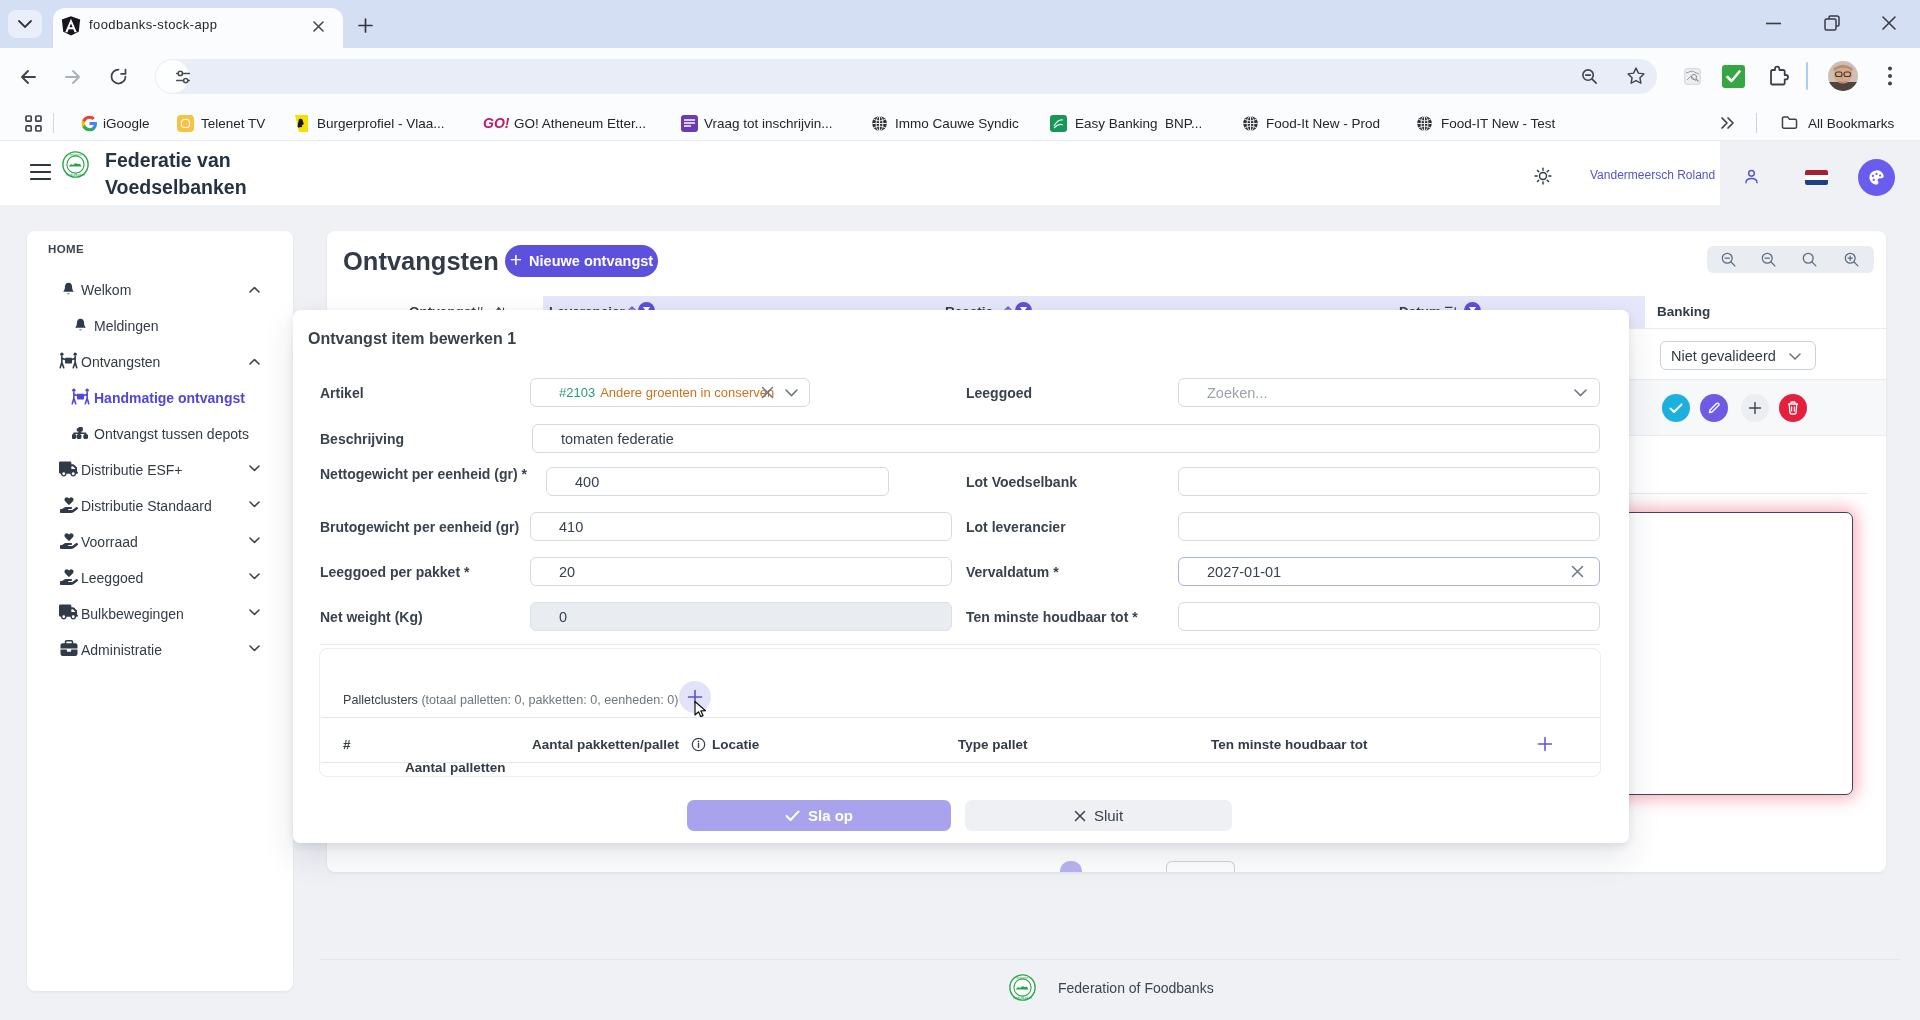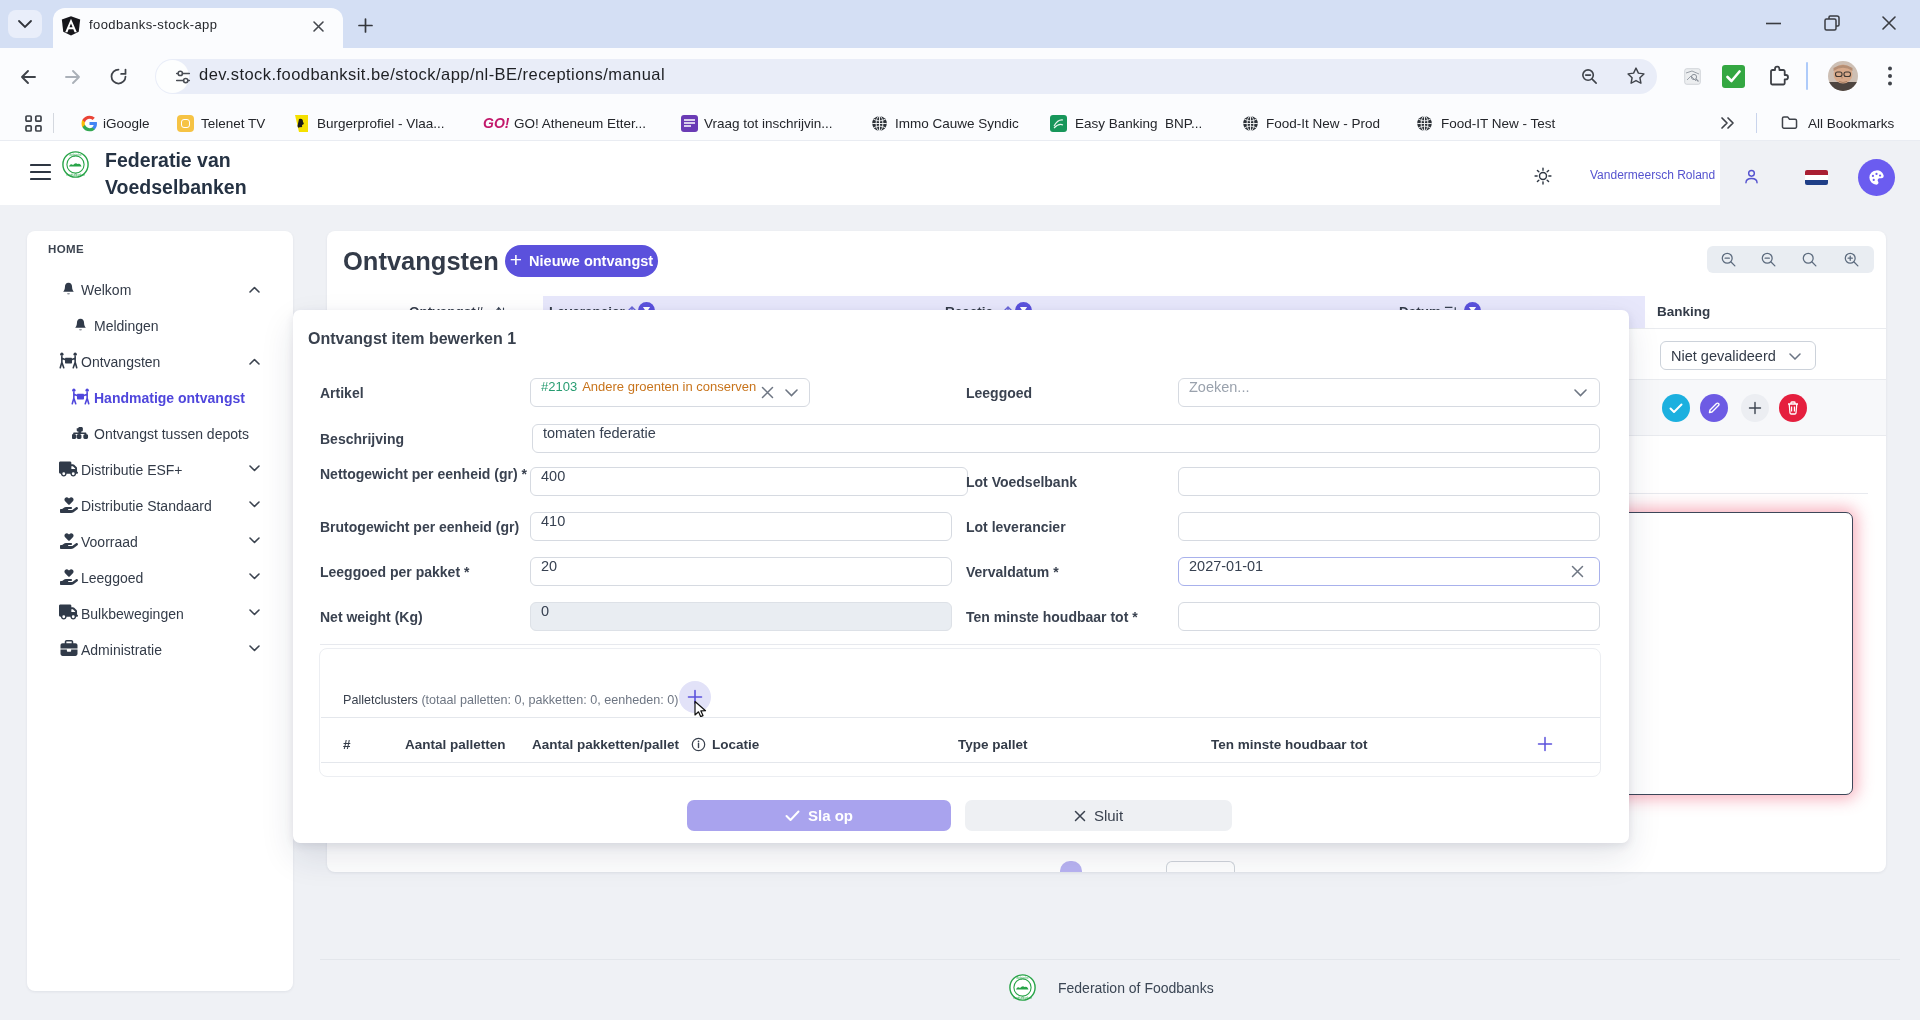--- a/index.html
+++ b/index.html
@@ -1,19 +1,19 @@
 <!DOCTYPE html>
 <html><head><meta charset="utf-8">
 <style>
 *{margin:0;padding:0;box-sizing:border-box}
 html,body{width:1920px;height:1020px;overflow:hidden;font-family:"Liberation Sans",sans-serif;background:#eff1f5}
 .abs{position:absolute}
 svg{display:block}
 .lbl{font-weight:bold;font-size:14px;color:#3a4250}
-.inp{position:absolute;background:#fff;border:1px solid #d6dae1;border-radius:6px;height:29px;font-size:14.5px;color:#374151;display:flex;align-items:flex-start;padding:0 10px}
+.inp{position:absolute;background:#fff;border:1px solid #d6dae1;border-radius:6px;height:29px;font-size:14.5px;color:#374151;display:flex;align-items:center;padding:0 28px}
 .hl{position:absolute;background:#e8eaef;height:1px}
 .bk{font-size:13.5px;color:#24262b}
 .sit{font-size:14px;color:#333b48}
 .th{font-size:13.5px;font-weight:bold;color:#333b48}
 </style></head>
 <body>
 
 <div class="abs" id="tabstrip" style="left:0;top:0;width:1920px;height:48px;background:#d4dff4">
   <div class="abs" style="left:8px;top:10px;width:34px;height:28px;border-radius:8px;background:#e9eefa"></div>
   <svg class="abs" style="left:17px;top:18px" width="16" height="12" viewBox="0 0 16 12">
@@ -56,21 +56,20 @@
       <path d="M20 4 V9 H15" fill="none" stroke="#3f434a" stroke-width="2" stroke-linecap="round" stroke-linejoin="round"></path>
     </svg>
   <div class="abs" style="left:155px;top:11px;width:1502px;height:35px;background:#e9edf8;border-radius:18px"></div>
   <div class="abs" style="left:156px;top:12px;width:33px;height:33px;border-radius:50%;background:#fdfefe"></div>
   <svg class="abs" style="left:174px;top:20px" width="18" height="18" viewBox="0 0 20 20">
       <circle cx="7" cy="6" r="2.4" fill="none" stroke="#4a4e55" stroke-width="1.7"></circle>
       <path d="M9.4 6 H17 M3 6 H4.6" stroke="#4a4e55" stroke-width="1.7" stroke-linecap="round"></path>
       <circle cx="13" cy="14" r="2.4" fill="none" stroke="#4a4e55" stroke-width="1.7"></circle>
       <path d="M3 14 H10.6 M15.4 14 H17" stroke="#4a4e55" stroke-width="1.7" stroke-linecap="round"></path>
     </svg>
-  <div class="abs" style="left:199px;top:17px;font-size:16.5px;letter-spacing:.45px;color:#1e2024">dev.stock.foodbanksit.be/stock/app/nl-BE/receptions/manual</div>
   <svg class="abs" style="left:1580px;top:19px" width="19" height="19" viewBox="0 0 20 20">
       <circle cx="8.5" cy="8.5" r="5.5" fill="none" stroke="#3f434a" stroke-width="1.7"></circle>
       <path d="M12.8 12.8 L17 17 M6 8.5 H11" stroke="#3f434a" stroke-width="1.7" stroke-linecap="round"></path>
     </svg>
   <svg class="abs" style="left:1626px;top:18px" width="20" height="20" viewBox="0 0 24 24">
       <path d="M12 2.5 L14.9 8.6 L21.5 9.5 L16.7 14.1 L17.9 20.7 L12 17.5 L6.1 20.7 L7.3 14.1 L2.5 9.5 L9.1 8.6 Z" fill="none" stroke="#3f434a" stroke-width="1.7" stroke-linejoin="round"></path>
     </svg>
   <svg class="abs" style="left:1684px;top:20px" width="17" height="17" viewBox="0 0 17 17">
       <rect x="0.7" y="0.7" width="15.6" height="15.6" rx="2" fill="#eceef0" stroke="#c8ccd2" stroke-width="0.8"></rect>
       <path d="M2 5 L8 3 L15 6 M3 12 L7 8 L12 13" stroke="#9aa0a8" stroke-width="1" fill="none"></path>
@@ -420,21 +419,21 @@
       <path d="M1 1 L6.5 6.5 L12 1" stroke="#6e7683" stroke-width="1.6" fill="none" stroke-linecap="round"></path>
     </svg>
   <div class="abs lbl" style="left:673px;top:75px">Leeggoed</div>
   <div class="inp" style="left:885px;top:68px;width:422px;color:#9aa2ad">Zoeken...</div>
   <svg class="abs" style="left:1281px;top:79px" width="13" height="8" viewBox="0 0 13 8">
       <path d="M1 1 L6.5 6.5 L12 1" stroke="#6e7683" stroke-width="1.6" fill="none" stroke-linecap="round"></path>
     </svg>
   <div class="abs lbl" style="left:27px;top:121px">Beschrijving</div>
   <div class="inp" style="left:239px;top:114px;width:1068px">tomaten federatie</div>
   <div class="abs lbl" style="left:27px;top:156px">Nettogewicht per eenheid (gr) *</div>
-  <div class="inp" style="left:237px;top:157px;width:438px">400</div>
+  <div class="inp" style="left:253px;top:157px;width:343px">400</div>
   <div class="abs lbl" style="left:673px;top:164px">Lot Voedselbank</div>
   <div class="inp" style="left:885px;top:157px;width:422px"></div>
   <div class="abs lbl" style="left:27px;top:209px">Brutogewicht per eenheid (gr)</div>
   <div class="inp" style="left:237px;top:202px;width:422px">410</div>
   <div class="abs lbl" style="left:673px;top:209px">Lot leverancier</div>
   <div class="inp" style="left:885px;top:202px;width:422px"></div>
   <div class="abs lbl" style="left:27px;top:254px">Leeggoed per pakket *</div>
   <div class="inp" style="left:237px;top:247px;width:422px">20</div>
   <div class="abs lbl" style="left:673px;top:254px">Vervaldatum *</div>
   <div class="inp" style="left:885px;top:247px;width:422px;border-color:#a8b1ec">2027-01-01</div>
@@ -451,21 +450,21 @@
   <div class="abs" style="left:386px;top:371px;width:32px;height:32px;border-radius:50%;background:#e2e2f8"></div>
   <div class="abs" style="left:50px;top:383px;font-size:12.6px;color:#39414e">Palletclusters <span style="color:#6e7683">(totaal palletten: 0, pakketten: 0, eenheden: 0)</span></div>
   <svg class="abs" style="left:394px;top:379px" width="16" height="16" viewBox="0 0 16 16">
       <path d="M8 1.5 V14.5 M1.5 8 H14.5" stroke="#5b51dc" stroke-width="1.6" stroke-linecap="round"></path>
     </svg>
   <svg class="abs" style="left:397px;top:390px" width="20" height="24" viewBox="0 0 20 24">
       <path d="M5 1.5 V15 L8.5 11.8 L10.6 16.6 L13 15.6 L10.9 10.9 L15.5 10.7 Z" fill="#fff" stroke="#111" stroke-width="1.2" stroke-linejoin="round"></path>
     </svg>
   <div class="hl" style="left:28px;top:407px;width:1279px;background:#e4e7ec"></div>
   <div class="abs th" style="left:50px;top:427px">#</div>
-  <div class="abs th" style="left:112px;top:427px">Aantal palletten</div>
+  <div class="abs th" style="left:112px;top:450px">Aantal palletten</div>
   <div class="abs th" style="left:239px;top:427px">Aantal pakketten/pallet</div>
   <svg class="abs" style="left:398px;top:427px" width="15" height="15" viewBox="0 0 16 16">
       <circle cx="8" cy="8" r="6.6" fill="none" stroke="#39414e" stroke-width="1.3"></circle>
       <path d="M8 7 V11.2" stroke="#39414e" stroke-width="1.5" stroke-linecap="round"></path>
       <circle cx="8" cy="4.7" r="0.9" fill="#39414e"></circle>
     </svg>
   <div class="abs th" style="left:419px;top:427px">Locatie</div>
   <div class="abs th" style="left:665px;top:427px">Type pallet</div>
   <div class="abs th" style="left:918px;top:427px">Ten minste houdbaar tot</div>
   <svg class="abs" style="left:1244px;top:426px" width="16" height="16" viewBox="0 0 16 16">

